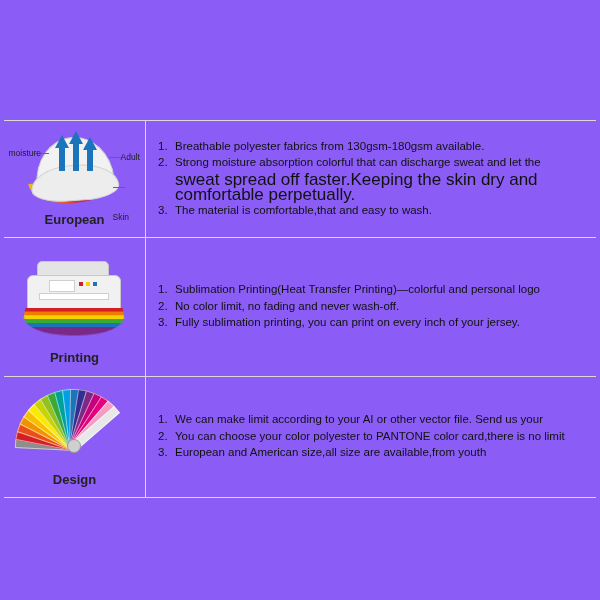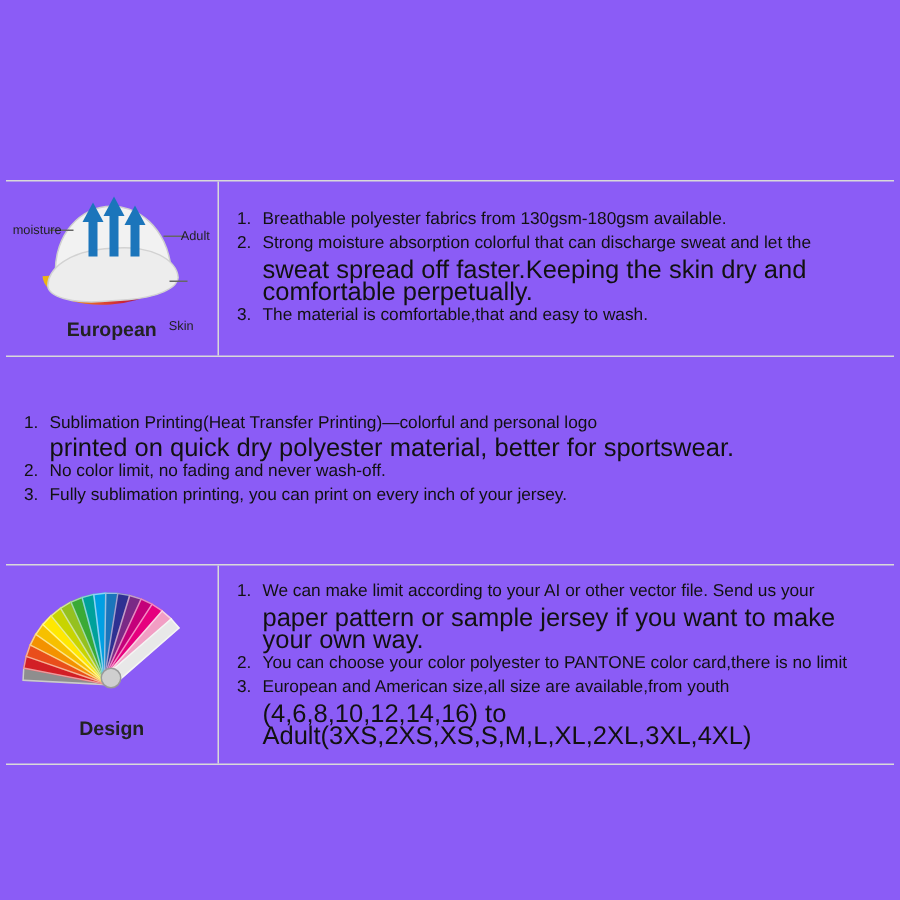--- a/index.html
+++ b/index.html
@@ -279,26 +279,38 @@
         </div>
         <div class="subline">sweat spread off faster.Keeping the skin dry and comfortable perpetually.</div>
         <div class="item">
           <span class="num">3.</span>
           <span class="body">The material is comfortable,that and easy to wash.</span>
         </div>
       </div>
     </div>
 
     <div class="row row-printing">
+      <div class="cell-icon">
+        <div class="prt-art">
+          <div class="prt-top"></div>
+          <div class="prt-body"></div>
+          <div class="prt-panel"></div>
+          <div class="prt-dot" style="left:70px; background:#d21f26;"></div>
+          <div class="prt-dot" style="left:77px; background:#f5d100;"></div>
+          <div class="prt-dot" style="left:84px; background:#1b75bb;"></div>
+          <div class="prt-slot"></div>
+          <div class="prt-rainbow"></div>
+        </div>
+        <div class="caption">Printing</div>
+      </div>
       <div class="cell-text">
         <div class="item">
           <span class="num">1.</span>
           <span class="body">Sublimation Printing(Heat Transfer Printing)—colorful and personal logo</span>
         </div>
-        <div class="subline">printed on quick dry polyester material, better for sportswear.</div>
         <div class="item">
           <span class="num">2.</span>
           <span class="body">No color limit, no fading and never wash-off.</span>
         </div>
         <div class="item">
           <span class="num">3.</span>
           <span class="body">Fully sublimation printing, you can print on every inch of your jersey.</span>
         </div>
       </div>
     </div>
@@ -326,27 +338,25 @@
           <div class="fan-blade" style="background:#e8e8e8; transform:rotate(319deg);"></div>
           <div class="fan-hub"></div>
         </div>
         <div class="caption">Design</div>
       </div>
       <div class="cell-text">
         <div class="item">
           <span class="num">1.</span>
           <span class="body">We can make limit according to your AI or other vector file. Send us your</span>
         </div>
-        <div class="subline">paper pattern or sample jersey if you want to make your own way.</div>
         <div class="item">
           <span class="num">2.</span>
           <span class="body">You can choose your color polyester to PANTONE color card,there is no limit</span>
         </div>
         <div class="item">
           <span class="num">3.</span>
           <span class="body">European and American size,all size are available,from youth</span>
         </div>
-        <div class="subline">(4,6,8,10,12,14,16) to Adult(3XS,2XS,XS,S,M,L,XL,2XL,3XL,4XL)</div>
       </div>
     </div>
 
   </div>
 </div>
 
 </body></html>

